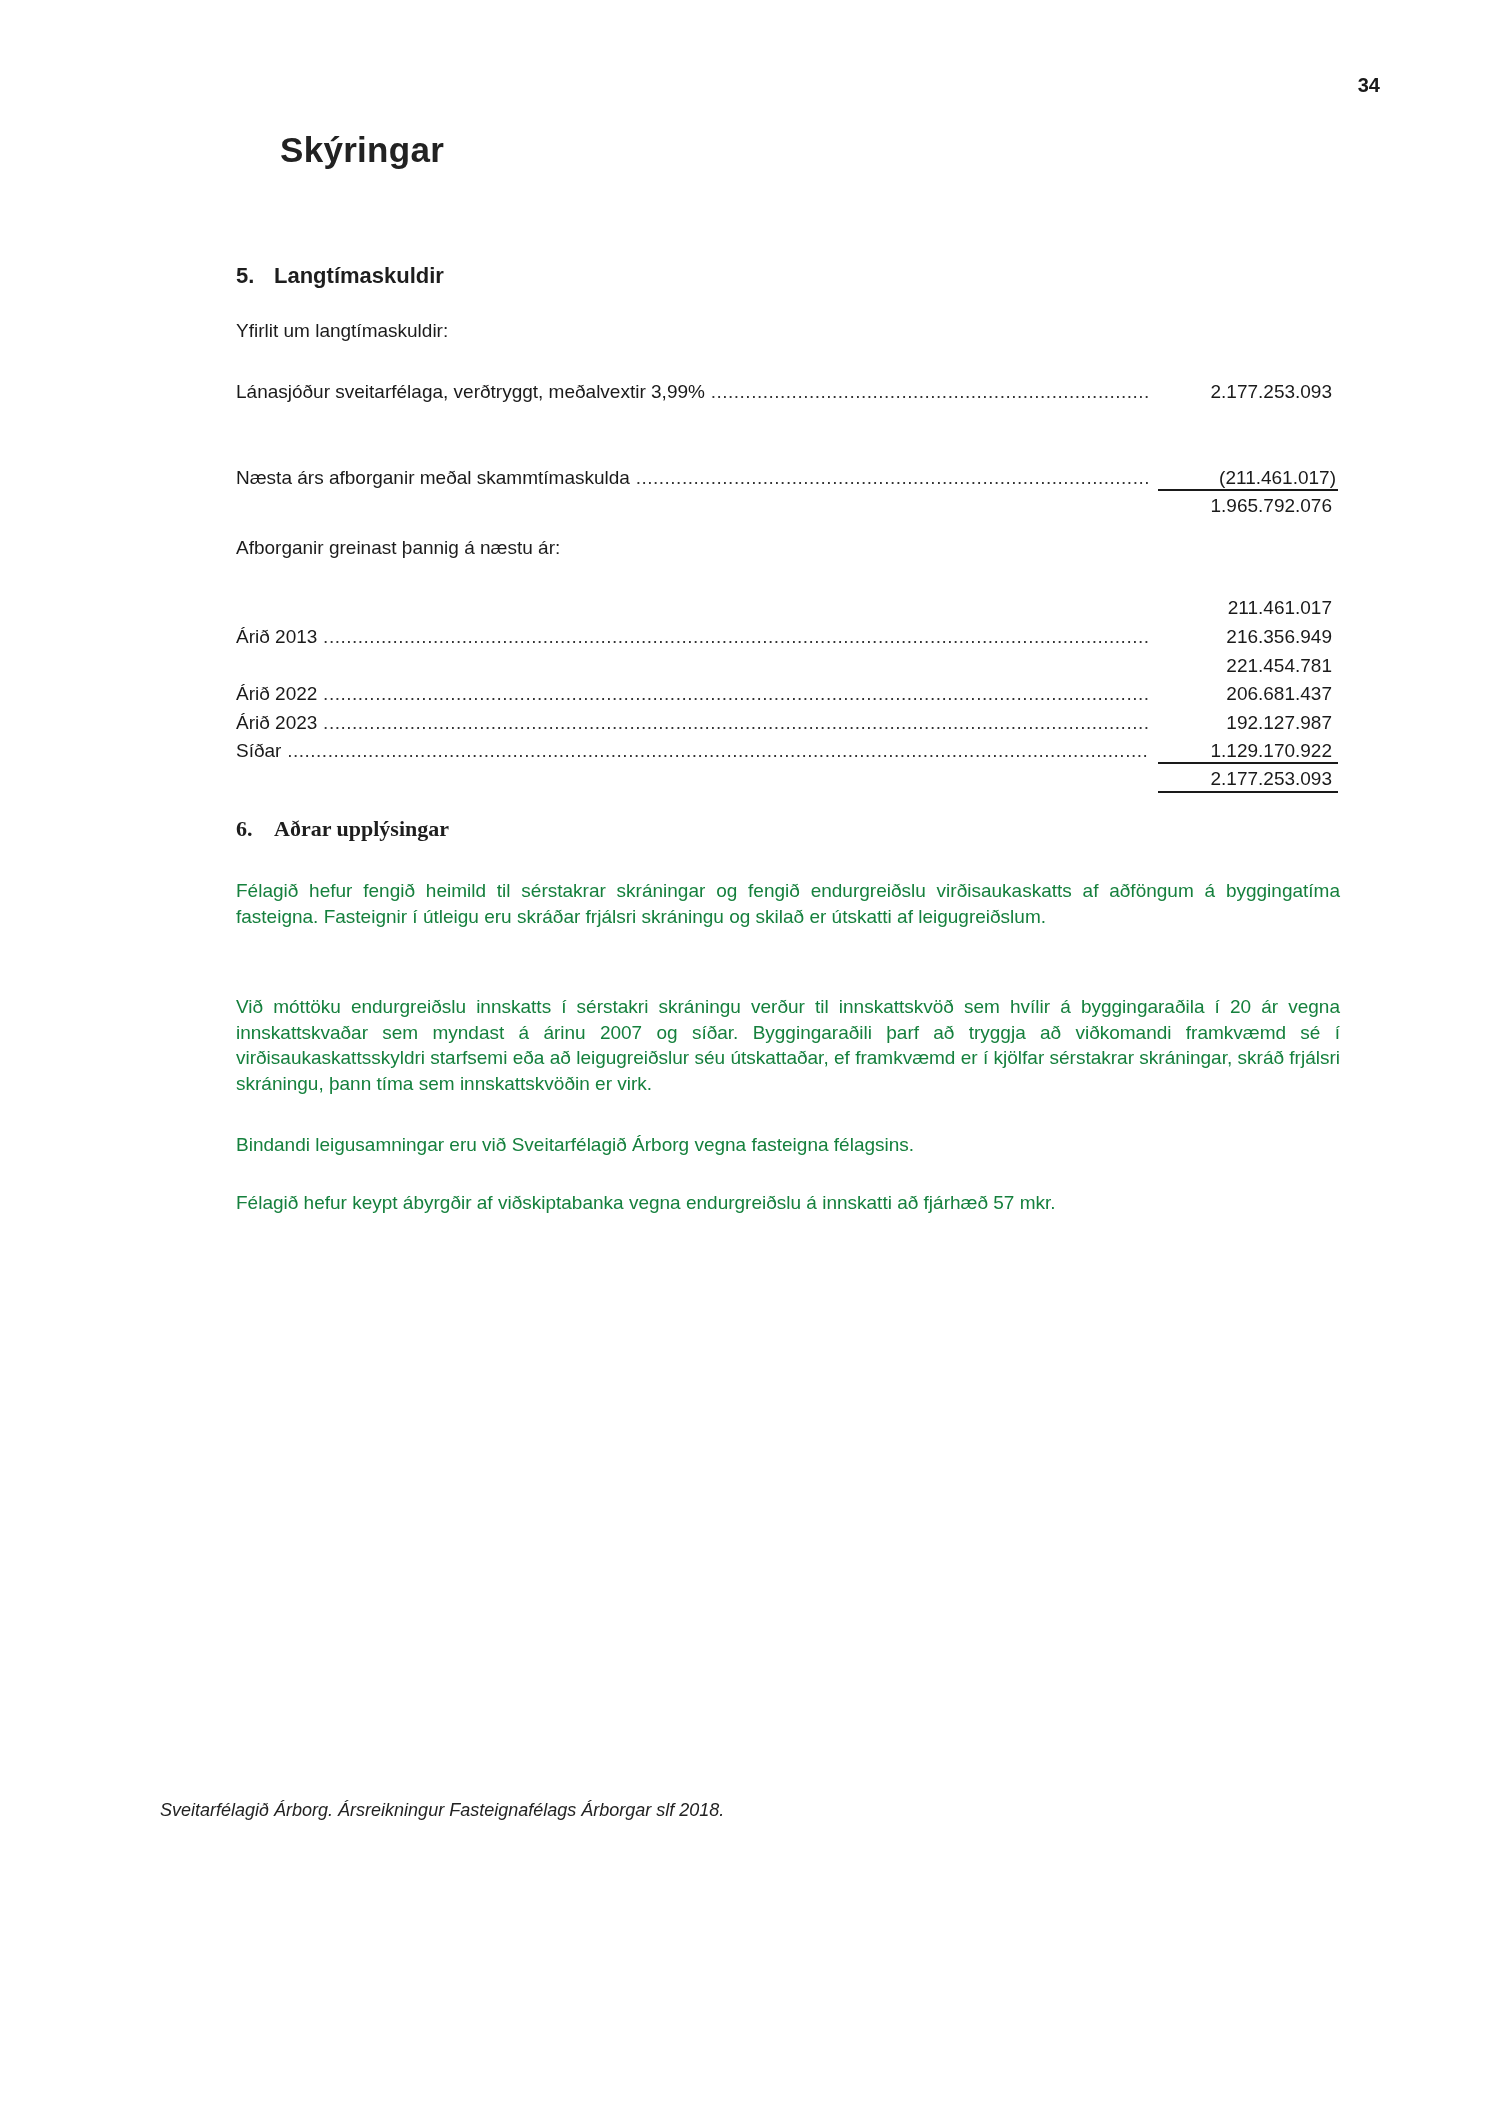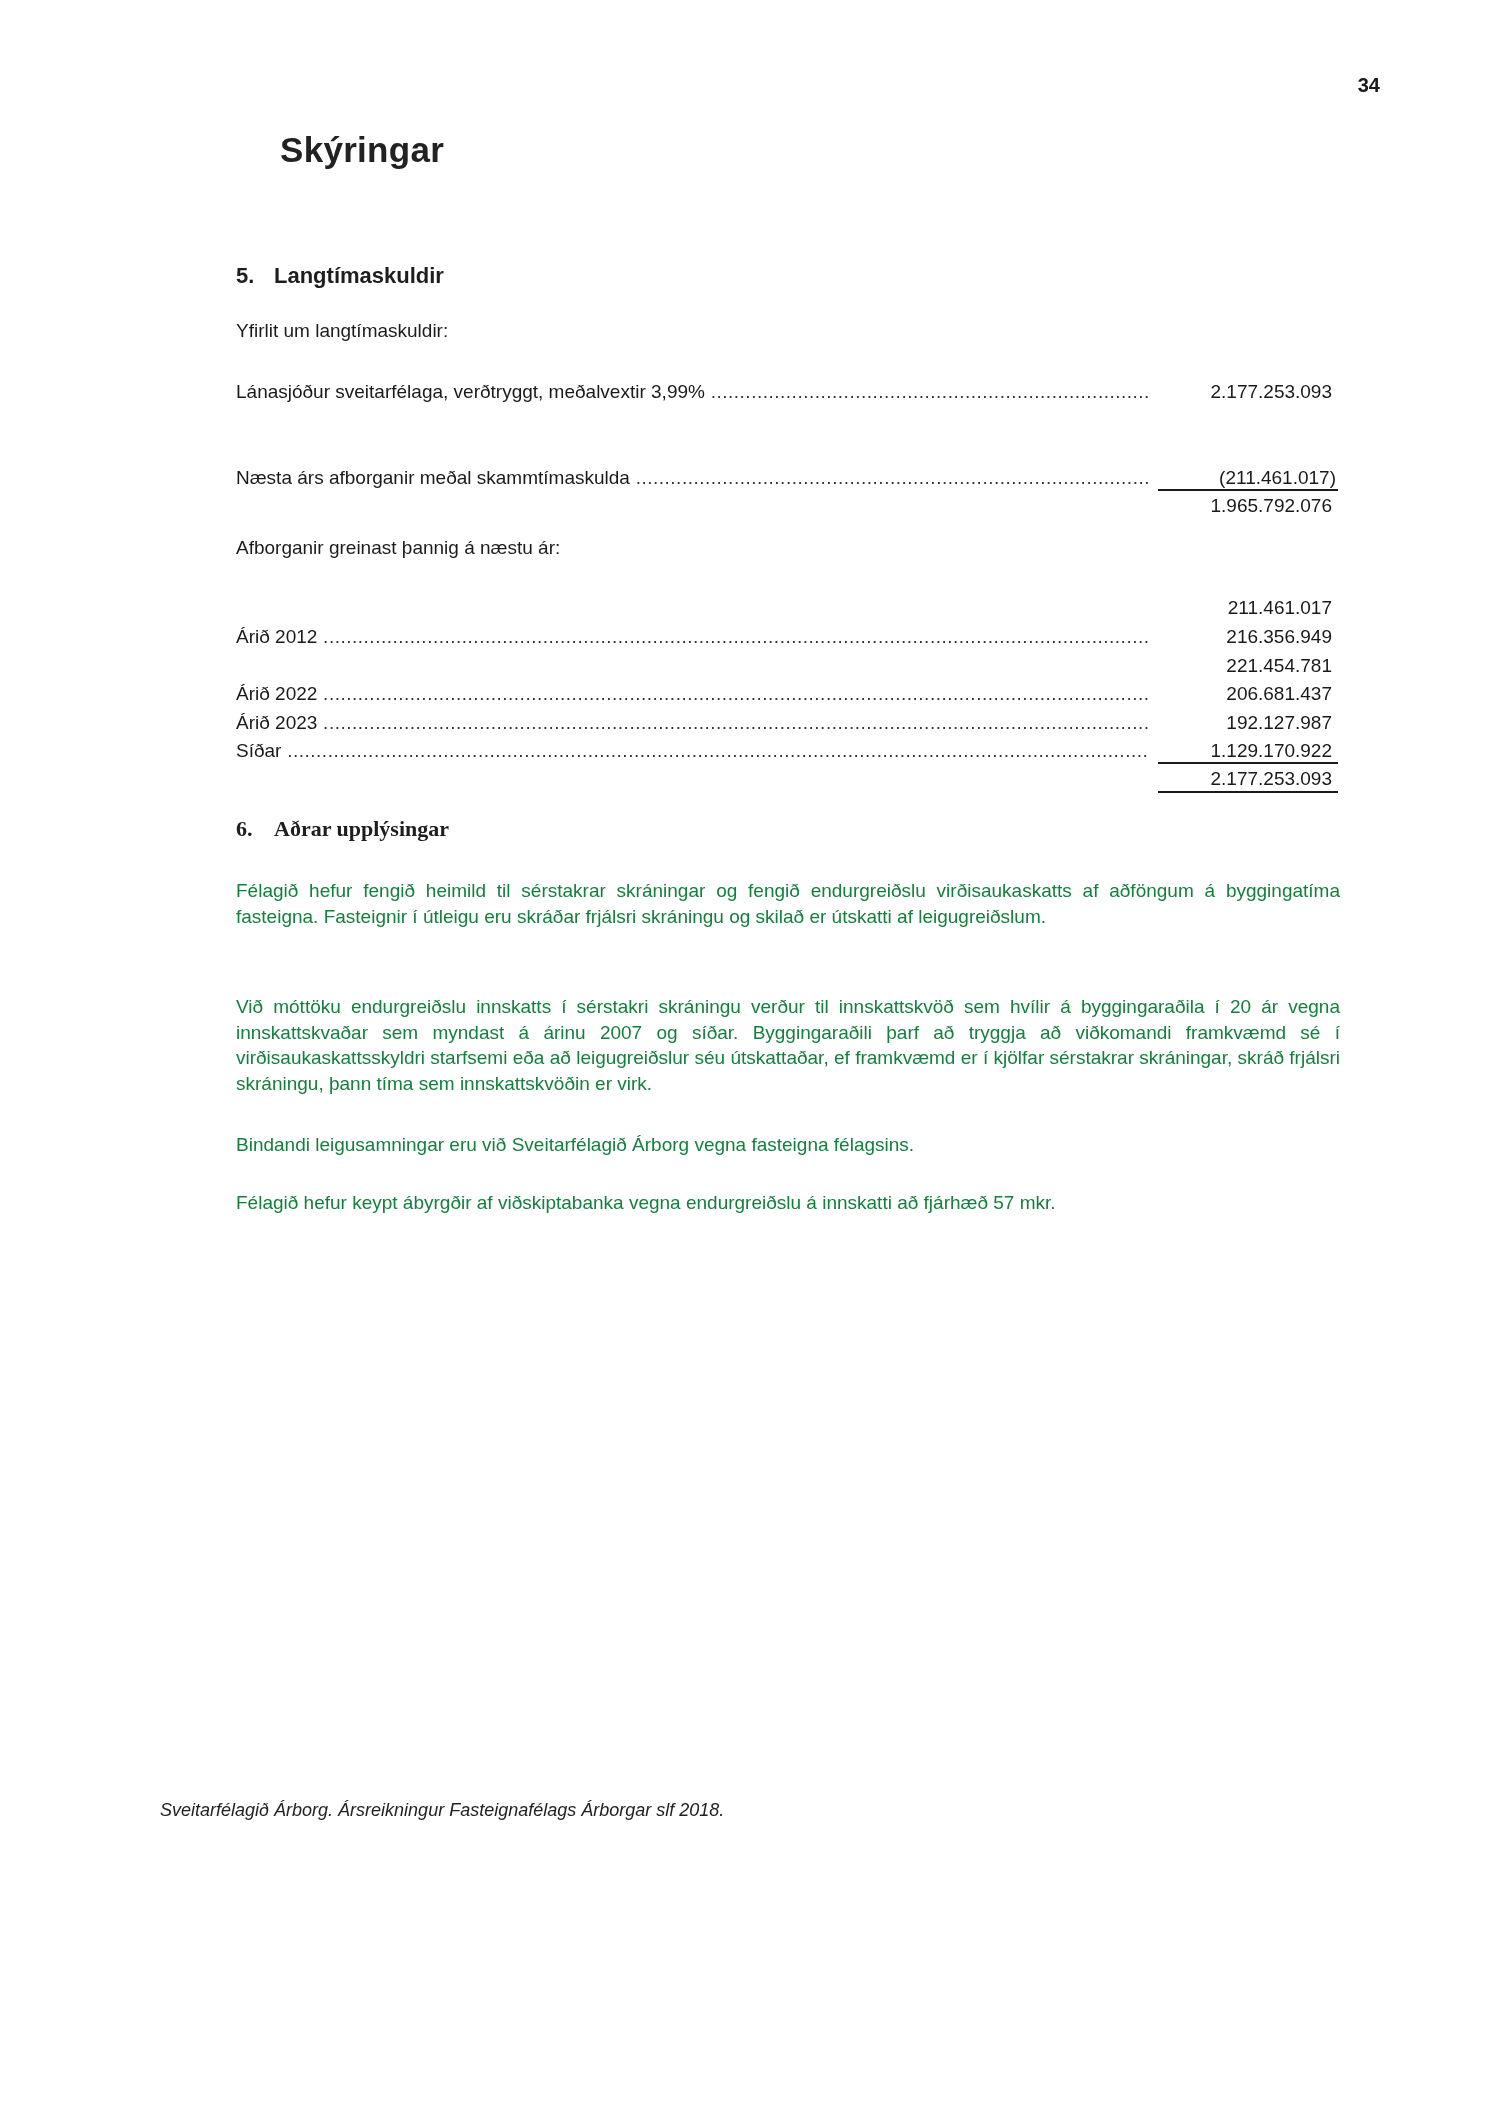--- a/index.html
+++ b/index.html
@@ -127,21 +127,21 @@
 <div class="row" style="top:495px;">
   <span class="value">1.965.792.076</span>
 </div>
 
 <div class="abs text" style="left:236px; top:537px;">Afborganir greinast þannig á næstu ár:</div>
 
 <div class="row" style="top:597px;">
   <span class="value">211.461.017</span>
 </div>
 <div class="row" style="top:626px;">
-  <span class="label">Árið 2012</span>
+  <span class="label">Árið 2013</span>
   <span class="value">216.356.949</span>
 </div>
 <div class="row" style="top:655px;">
   <span class="value">221.454.781</span>
 </div>
 <div class="row" style="top:683px;">
   <span class="label">Árið 2022</span>
   <span class="value">206.681.437</span>
 </div>
 <div class="row" style="top:712px;">

